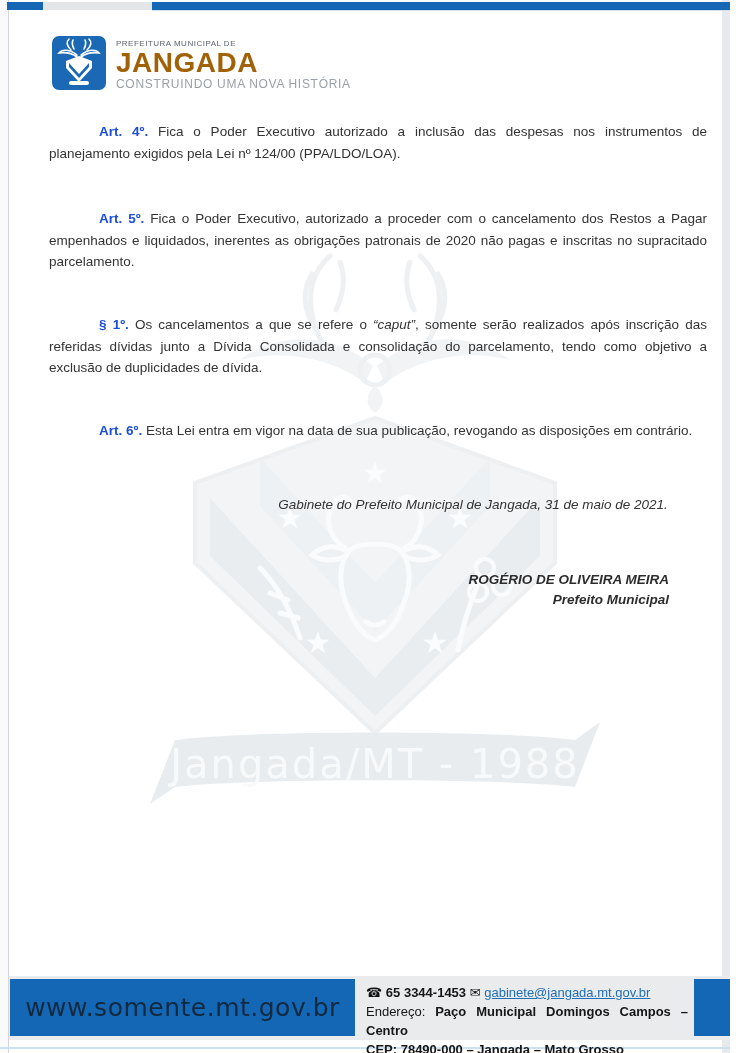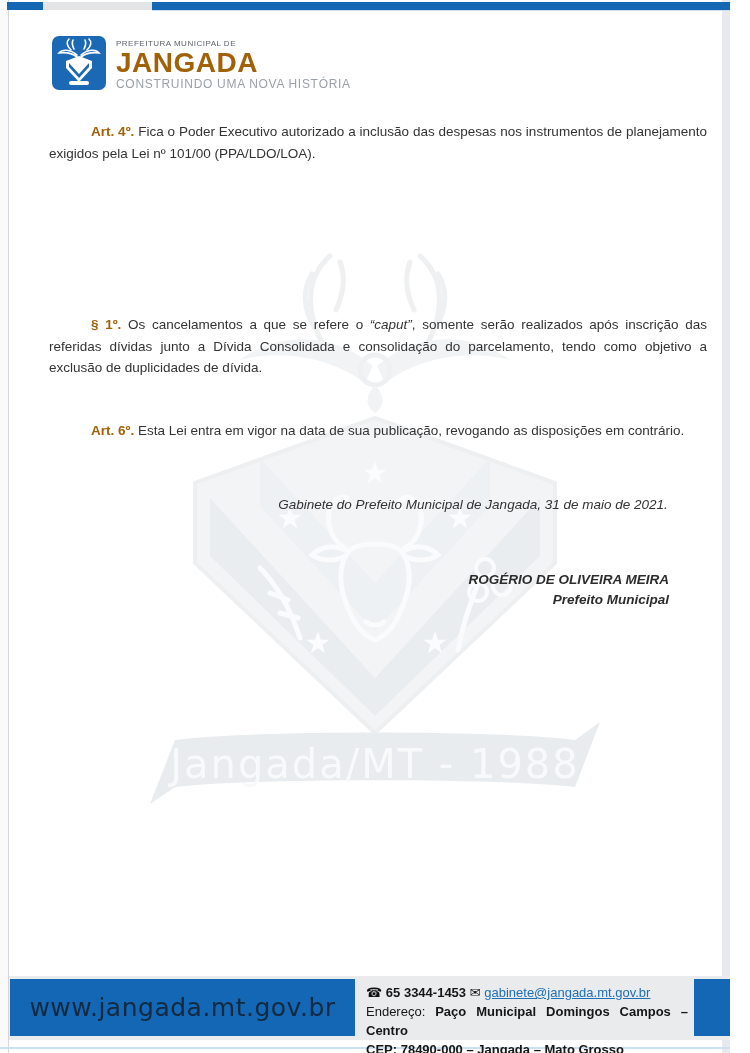--- a/index.html
+++ b/index.html
@@ -26,21 +26,21 @@
 
   
   .watermark { position:absolute; left:140px; top:248px; width:470px; height:565px; z-index:0; }
 
   
   .para {
     position:absolute; left:49px; width:658px; margin:0; z-index:1;
     font-size:13.5px; line-height:21.5px; color:#333333;
     text-align:justify; text-indent:42px;
   }
-  .plabel { color:#a16207; }
+  .plabel { color:#1d4ed8;margin-left:8px; }
   .dateline {
     position:absolute; left:49px; width:658px; box-sizing:border-box; padding-left:190px;
     margin:0; z-index:1; text-align:center; font-style:italic; font-size:13.5px; color:#333;
   }
   .signature {
     position:absolute; left:49px; width:620px; z-index:1; text-align:right;
     font-style:italic; font-weight:bold; font-size:13.5px; line-height:19.5px; color:#2c2c2c;
   }
 
   
@@ -127,23 +127,27 @@
       <circle cx="345" cy="320" r="9"></circle>
         <circle cx="362" cy="338" r="9"></circle>
         <circle cx="338" cy="344" r="9"></circle>
     </g>
     <path d="M35,498 C110,488 360,488 435,498 L460,480 L435,545 C360,536 110,536 35,545 L10,562 Z" fill="#e9ecee" transform="translate(0,-6)"></path>
     <text x="235" y="530" text-anchor="middle" font-family="DejaVu Sans, sans-serif" font-size="40" letter-spacing="2" fill="#f7f9fa">Jangada/MT - 1988</text>
   </svg>
 
   <p class="para" style="top:121px">
     <b class="plabel">Art. 4º.</b>
-    <span>Fica o Poder Executivo autorizado a inclusão das despesas nos instrumentos de planejamento exigidos pela Lei nº 101/00 (PPA/LDO/LOA).</span>
+    <span>Fica o Poder Executivo autorizado a inclusão das despesas nos instrumentos de planejamento exigidos pela Lei nº 124/00 (PPA/LDO/LOA).</span>
   </p>
 
+  <p class="para" style="top:208px">
+    <b class="plabel">Art. 5º.</b>
+    <span>Fica o Poder Executivo, autorizado a proceder com o cancelamento dos Restos a Pagar empenhados e liquidados, inerentes as obrigações patronais de 2020 não pagas e inscritas no supracitado parcelamento.</span>
+  </p>
 
   <p class="para" style="top:314px">
     <b class="plabel">§ 1º.</b>
     <span>Os cancelamentos a que se refere o</span>
     <em>“caput”</em><span>, somente serão realizados após inscrição das referidas dívidas junto a Dívida Consolidada e consolidação do parcelamento, tendo como objetivo a exclusão de duplicidades de dívida.</span>
   </p>
 
   <p class="para" style="top:420px">
     <b class="plabel">Art. 6º.</b>
     <span>Esta Lei entra em vigor na data de sua publicação, revogando as disposições em contrário.</span>
@@ -152,21 +156,21 @@
   <p class="dateline" style="top:497px">Gabinete do Prefeito Municipal de Jangada, 31 de maio de 2021.</p>
 
   <div class="signature" style="top:570px">
     <div>ROGÉRIO DE OLIVEIRA MEIRA</div>
     <div>Prefeito Municipal</div>
   </div>
 
   <div class="footer-strip"></div>
 
   <div class="footer-web">
-    <span>www.jangada.mt.gov.br</span>
+    <span>www.somente.mt.gov.br</span>
   </div>
 
   <div class="footer-contact">
     <div>
       <span class="c-icon">☎</span>
       <span class="c-bold">65 3344-1453</span>
       <span class="c-icon">✉</span>
       <a class="c-link">gabinete@jangada.mt.gov.br</a>
     </div>
     <div class="c-line2">

